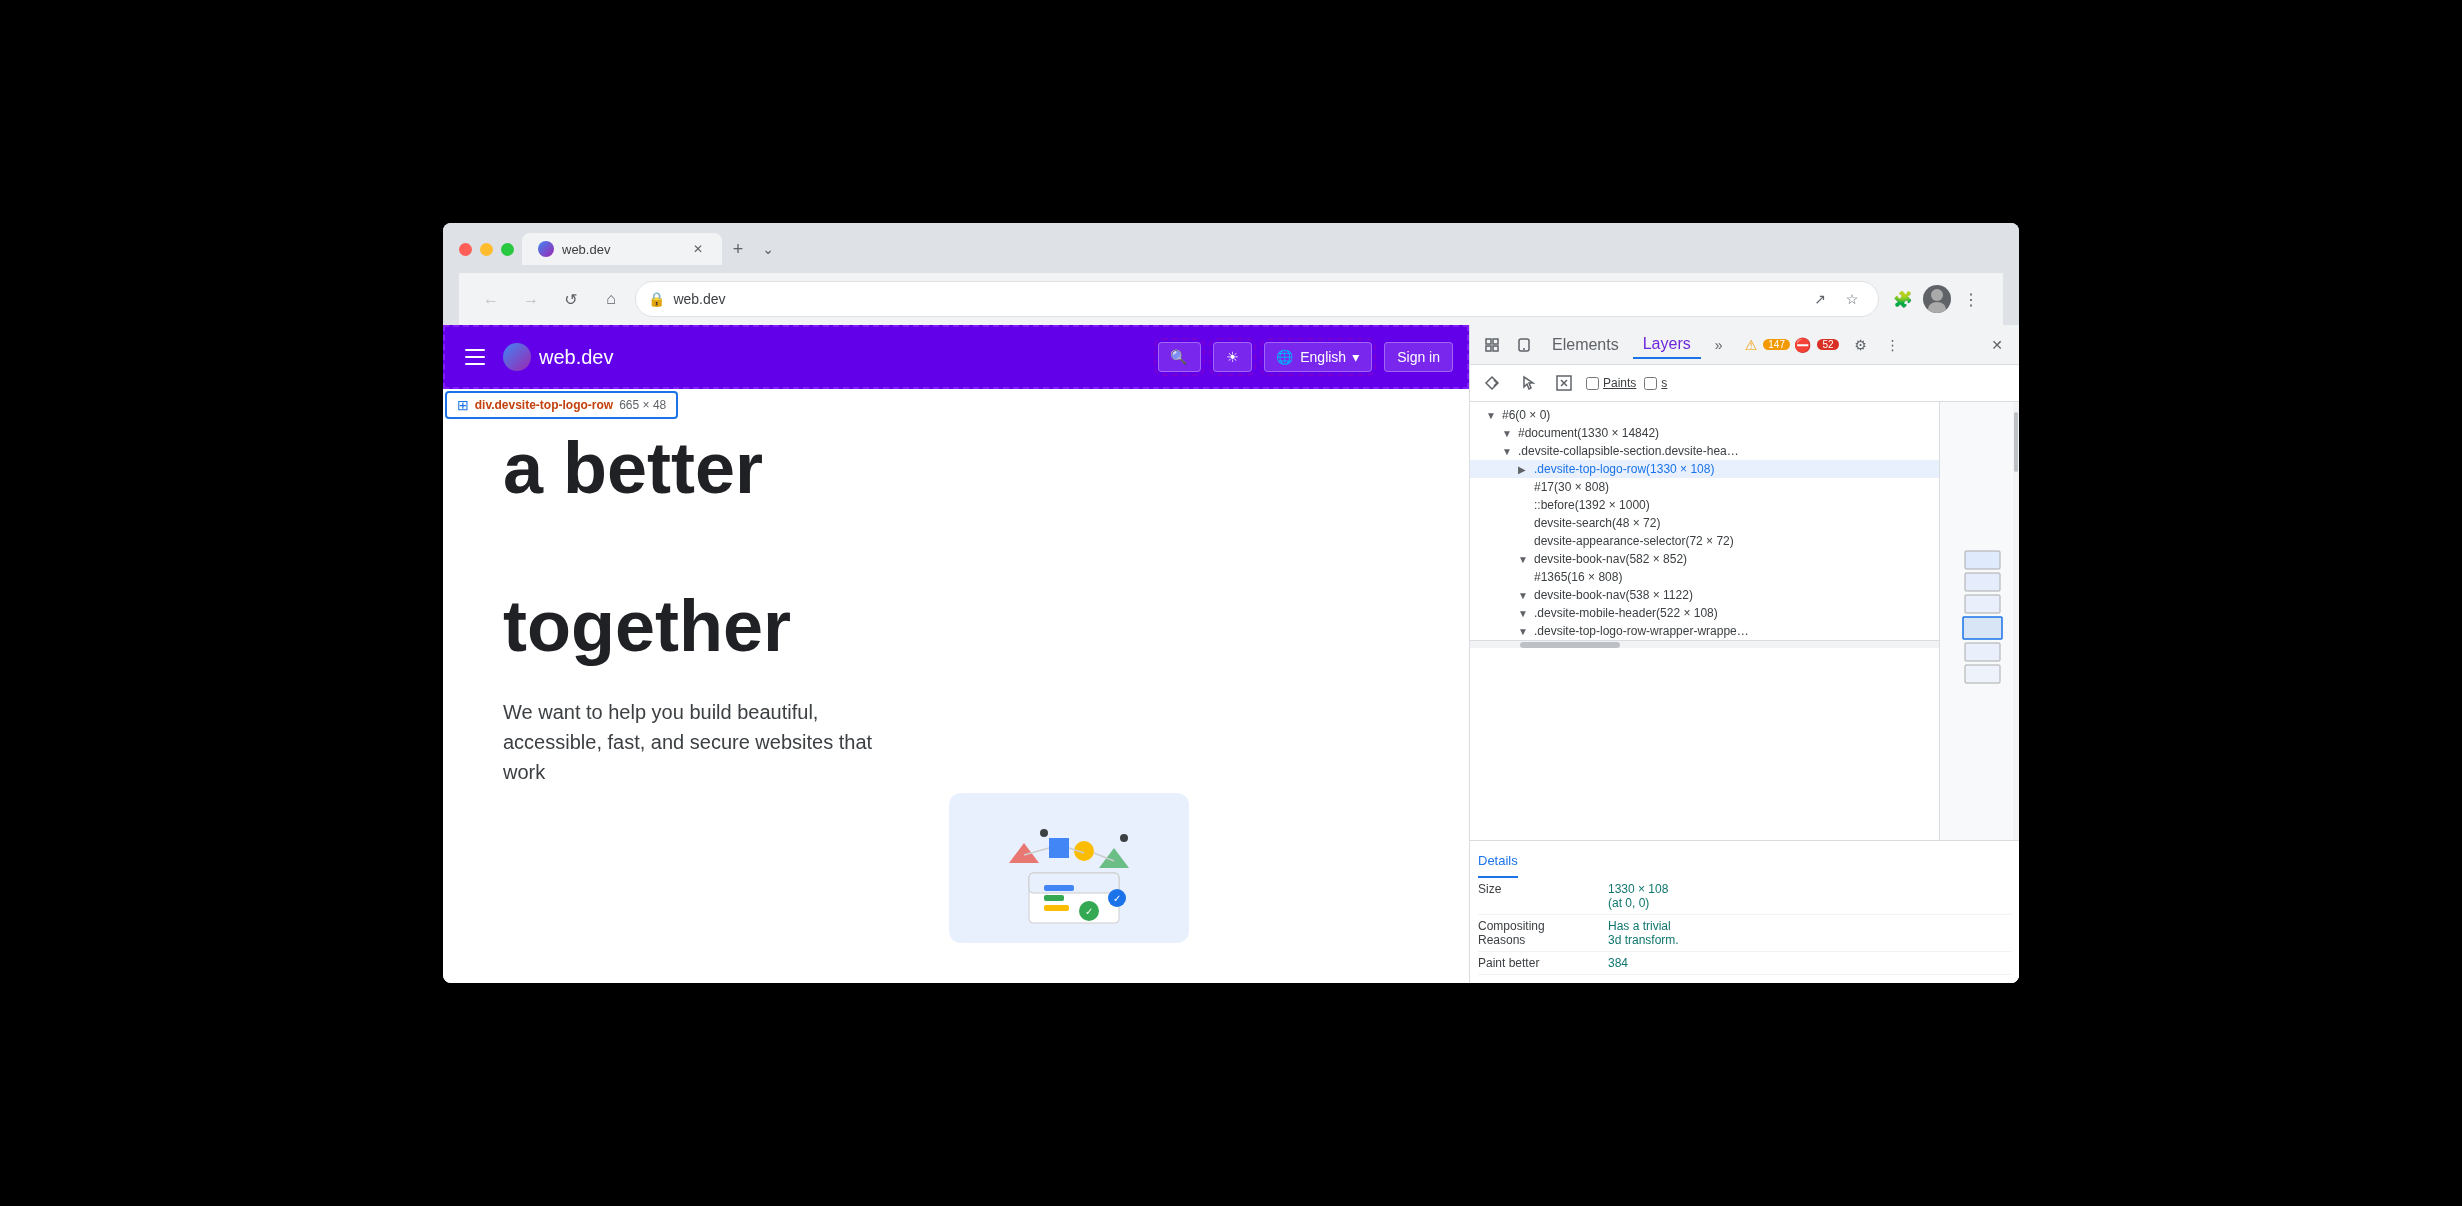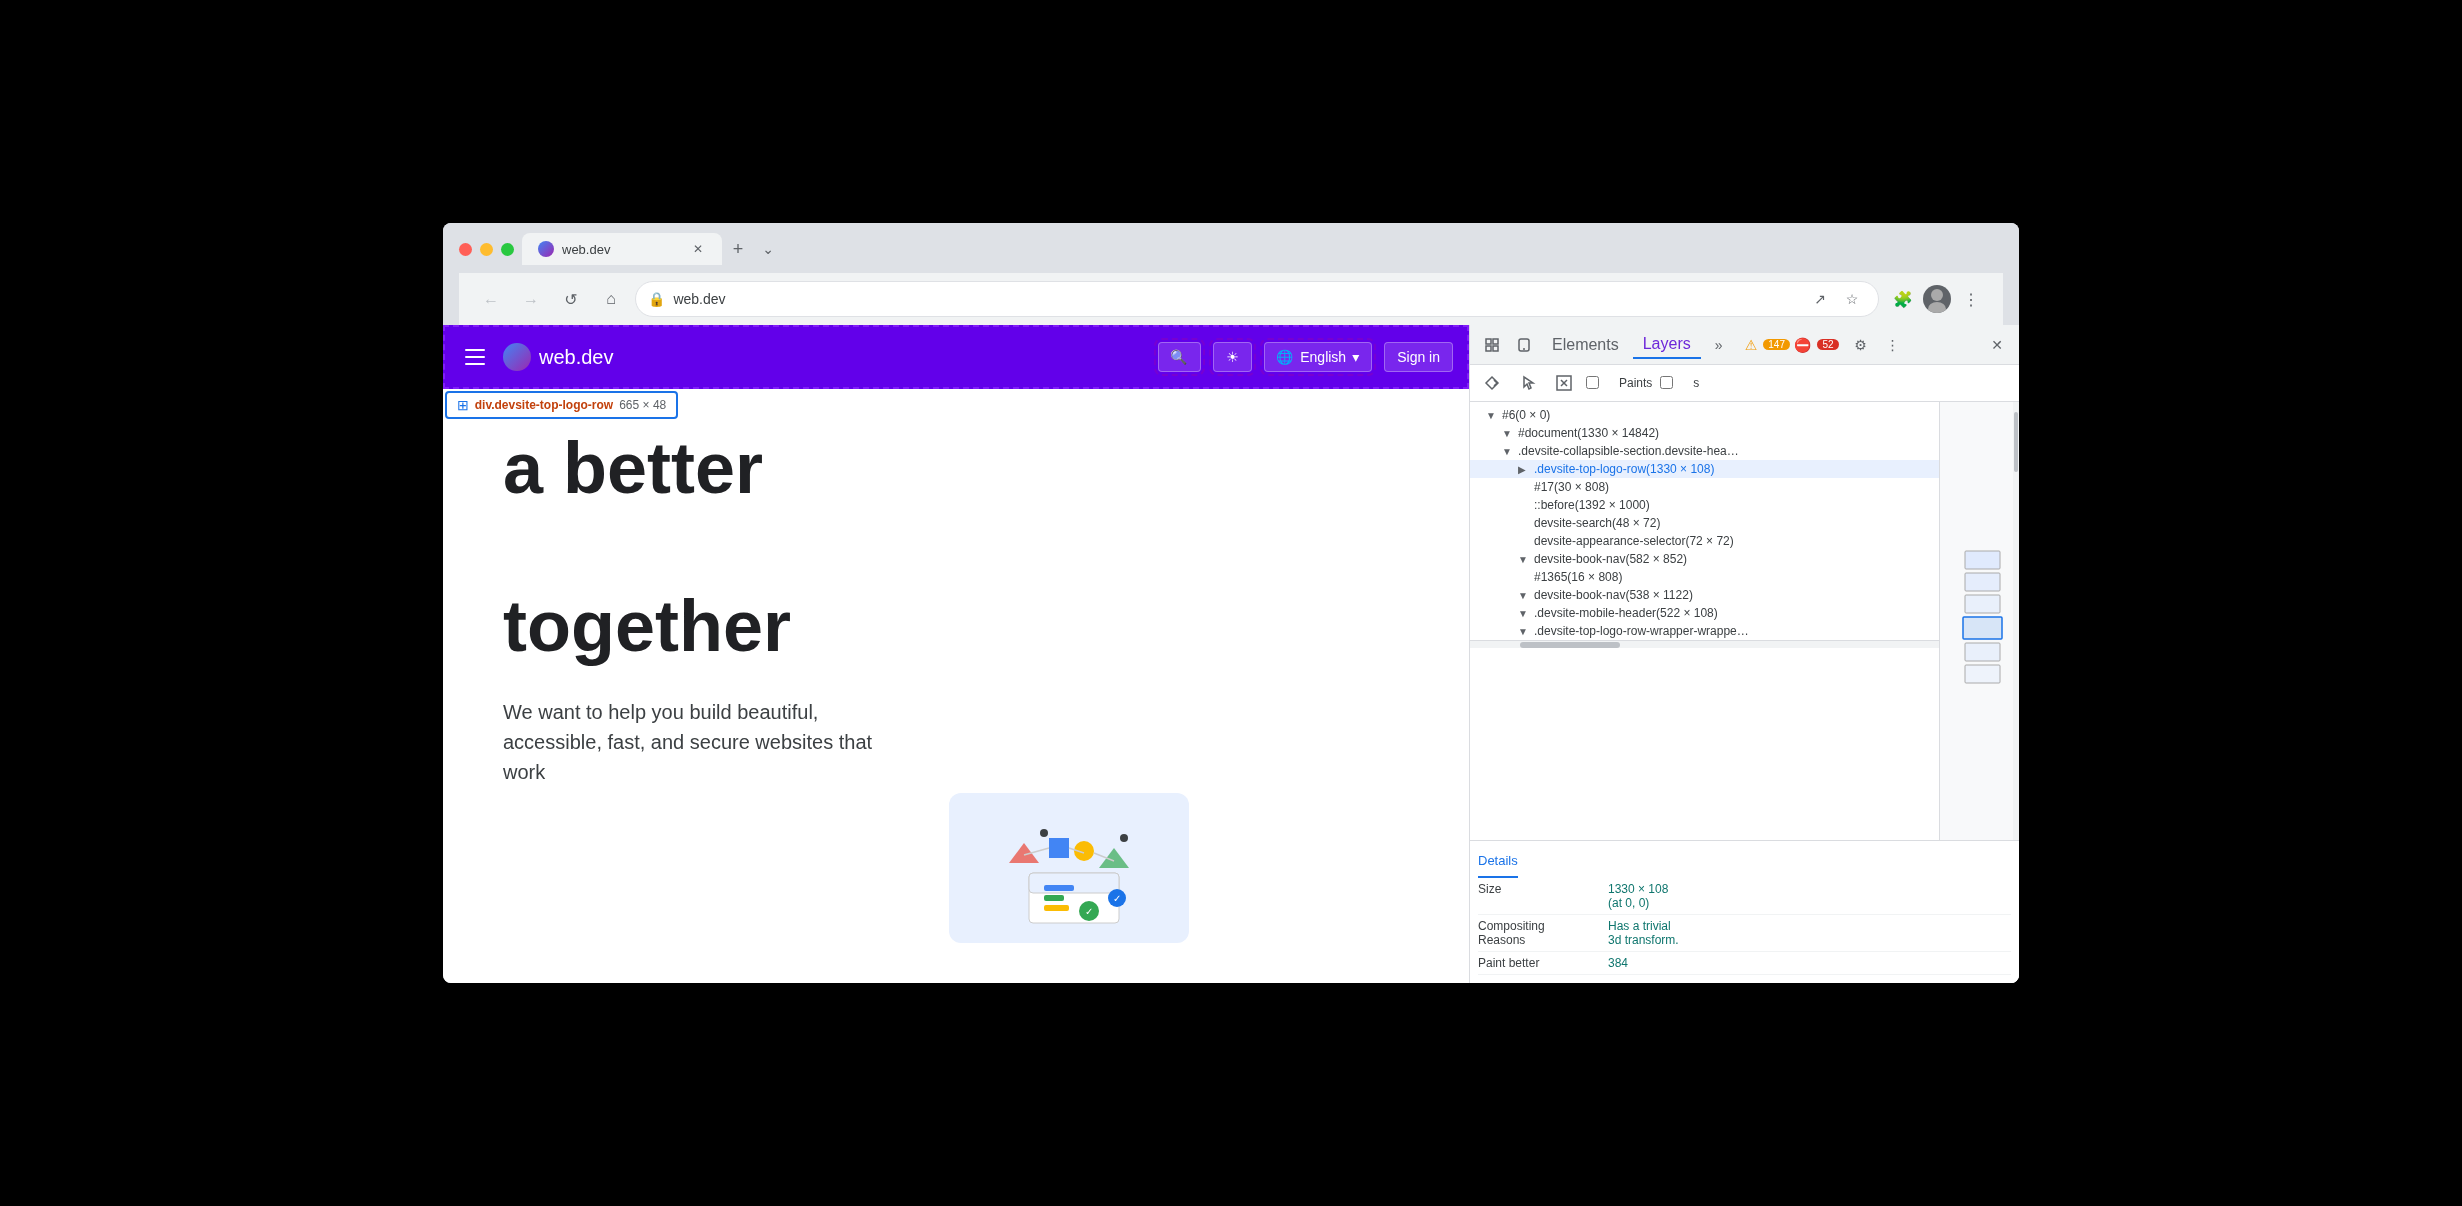--- a/index.html
+++ b/index.html
@@ -397,25 +397,26 @@
       border: none;
       background: transparent;
       display: flex; align-items: center; justify-content: center;
       cursor: pointer;
       color: #5f6368;
       font-size: 14px;
     }
 
     .dt-checkbox-label {
       display: flex;
-      align-items: flex-start;
-      gap: 20px;
+      align-items: flex-end;
+      gap: 4px;
       font-size: 12px;
       color: #3c4043;
       cursor: pointer;
+      text-decoration: underline;
     }
 
     
     .layers-tree {
       flex: 1;
       overflow-y: auto;
       padding: 4px 0;
       background: #fff;
     }
 

